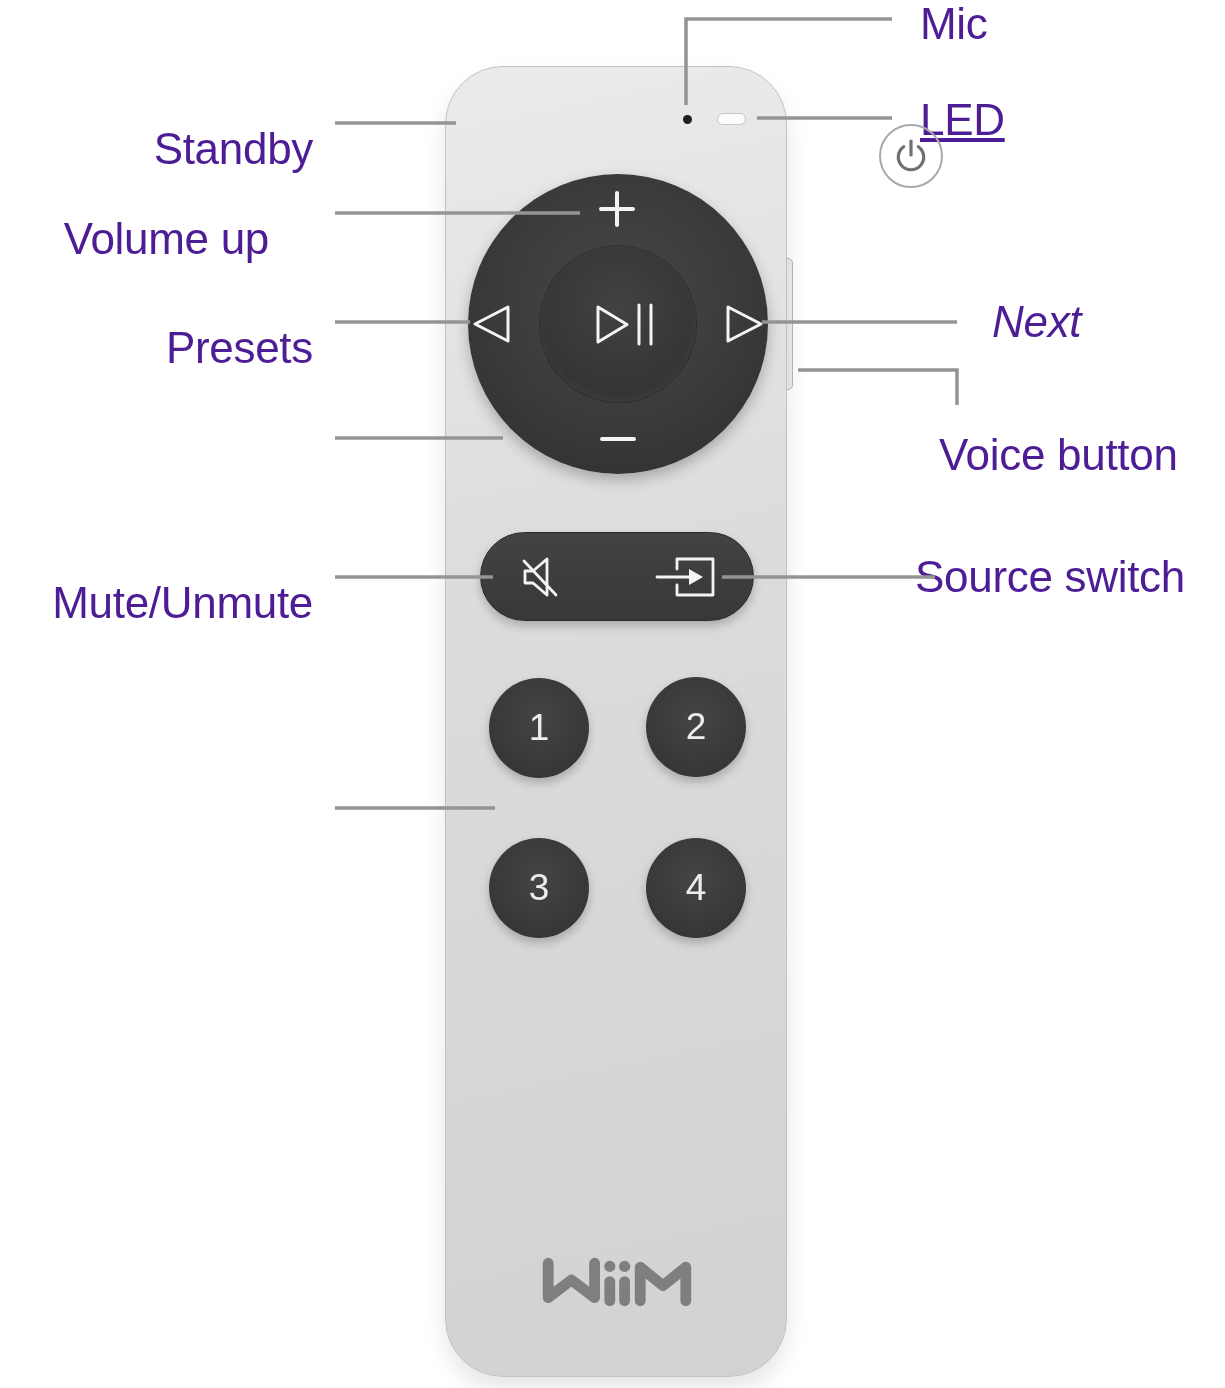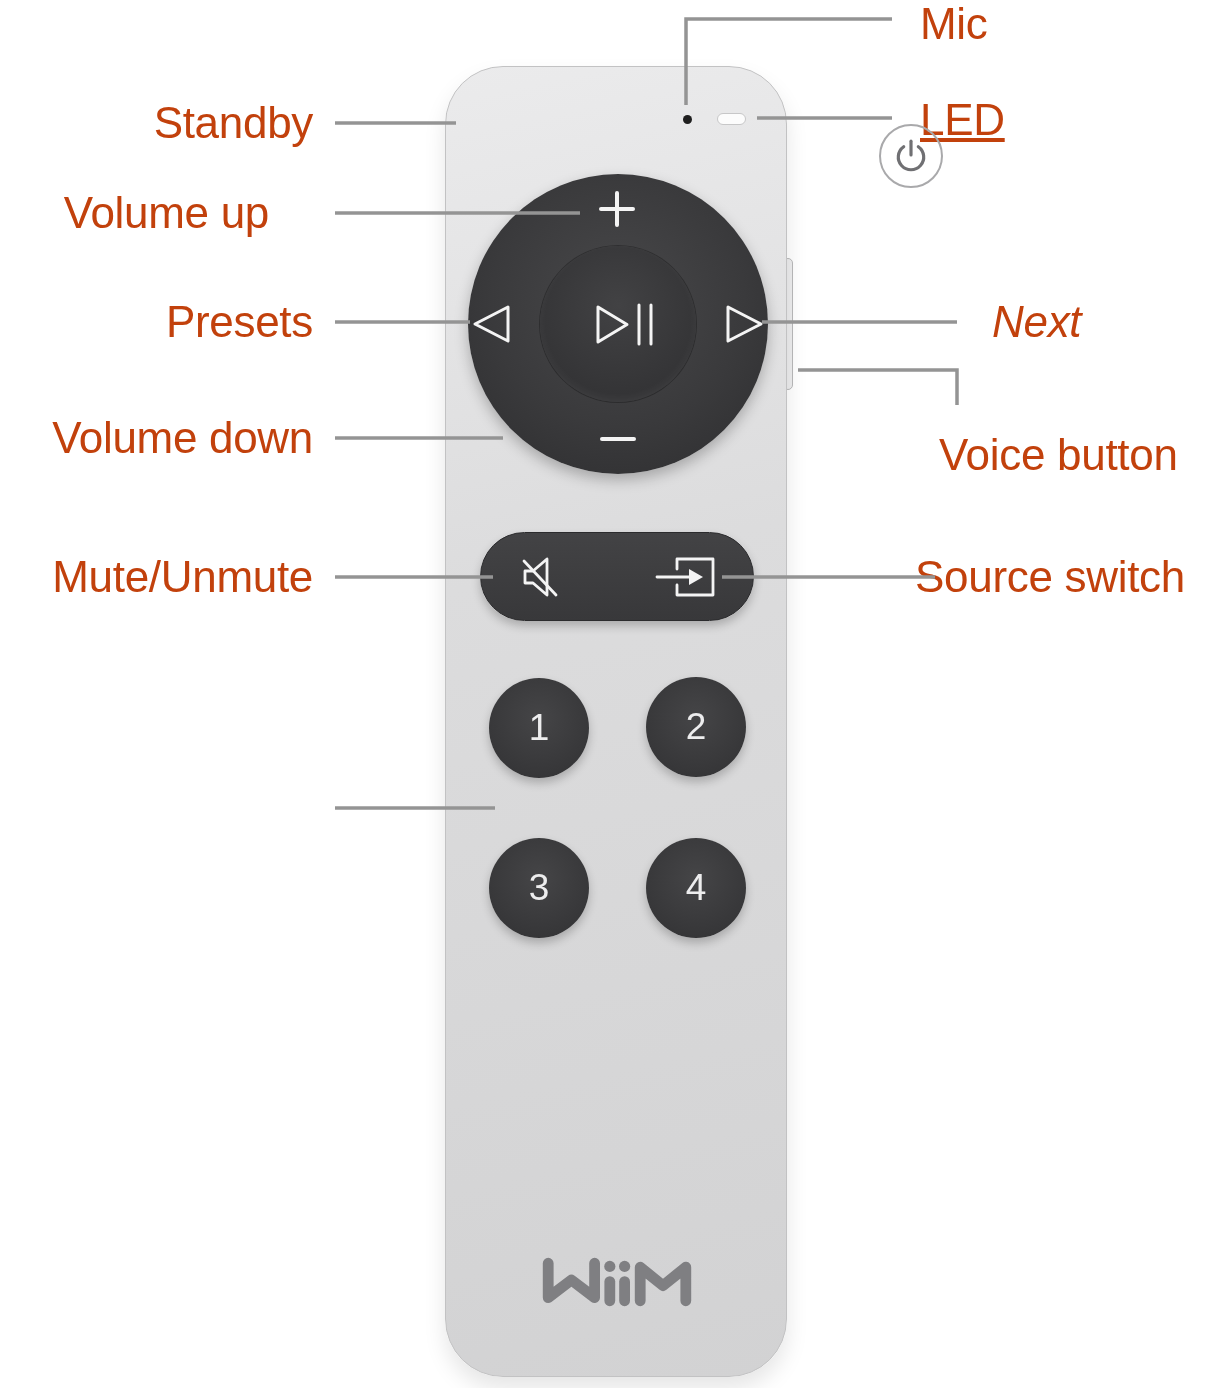--- a/index.html
+++ b/index.html
@@ -3,23 +3,23 @@
 <meta charset="utf-8">
 <style>
   html,body{margin:0;padding:0;background:#ffffff;}
   .page{
     position:relative;width:1225px;height:1388px;background:#ffffff;overflow:hidden;
     font-family:"Liberation Sans", sans-serif;color:#141414;
   }
   
   .lbl{
     position:absolute;font-size:44px;line-height:1.0;letter-spacing:-0.3px;
-    color:#c2410c;white-space:nowrap;transform:translateY(-50%);
+    color:#4c1d95;white-space:nowrap;transform:translateY(-50%);
   }
-  .lbl.right-al{text-align:right;}
+  .lbl.right-al{text-align:right;margin-top:26px;}
   .lbl-multiline{line-height:58px;}
   
   .lines{position:absolute;left:0;top:0;z-index:5;pointer-events:none;}
   .lines path{stroke:#949494;stroke-width:3.5;fill:none;}
   
   .remote{
     position:absolute;left:445px;top:66px;width:342px;height:1311px;z-index:2;
     border-radius:58px;
     background:linear-gradient(168deg,#ebebec 0%,#dcdcdd 38%,#d2d2d3 100%);
     border:1px solid #c2c2c3;
@@ -87,21 +87,20 @@
     <path d="M335 438 H503"></path>
     <path d="M798 370 H957 V405"></path>
     <path d="M335 577 H493"></path>
     <path d="M722 577 H935"></path>
     <path d="M335 808 H495"></path>
   </svg>
 
   <div class="lbl right-al" style="right:912px;top:123px;">Standby</div>
   <div class="lbl right-al" style="right:956px;top:213px;">Volume up</div>
   <div class="lbl right-al" style="right:912px;top:322px;">Presets</div>
-  <div class="lbl right-al" style="right:912px;top:438px;">Volume down</div>
   <div class="lbl right-al" style="right:912px;top:577px;">Mute/Unmute</div>
 
   <div class="lbl" style="left:920px;top:24px;">Mic</div>
   <div class="lbl" style="left:920px;top:120px;text-decoration:underline;">LED</div>
   <div class="lbl" style="left:992px;top:322px;font-style:italic;">Next</div>
   <div class="lbl" style="left:925px;top:455px;margin-left:14px;">Voice button</div>
   <div class="lbl" style="left:915px;top:577px;">Source switch</div>
 
   <div class="voice-btn"></div>
 

